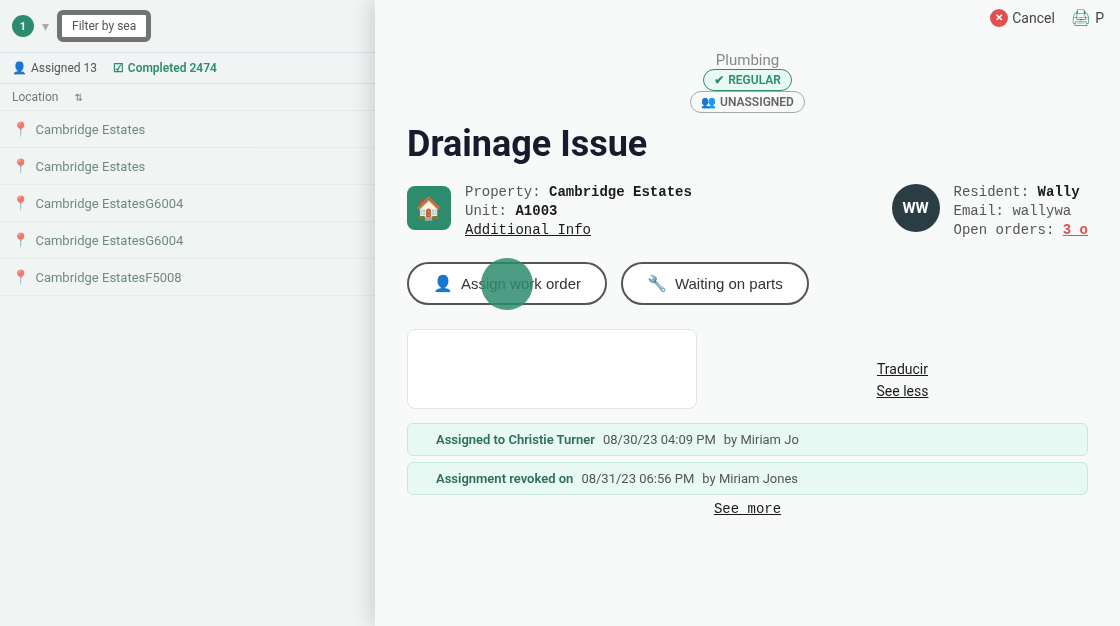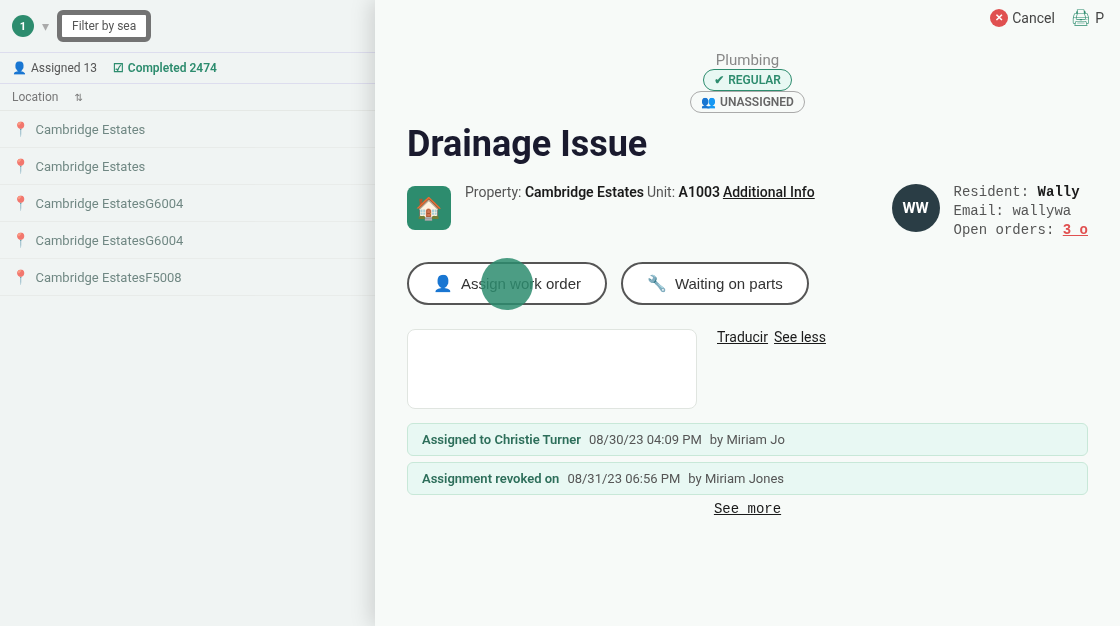--- a/index.html
+++ b/index.html
@@ -204,22 +204,23 @@
       background: #2d8c6e;
       border-radius: 8px;
       display: flex; align-items: center; justify-content: center;
       color: white;
       font-size: 22px;
       margin-top: 2px;
     }
 
     .property-details {
       display: flex;
-      flex-direction: row;
+      flex-direction: column;
       gap: 3px;
+      font-family: Liberation Mono, monospace;
     }
 
     .property-line {
       font-size: 14px;
       color: #555;
     }
 
     .property-line strong {
       color: #1a1a1a;
       font-weight: 600;
@@ -341,22 +342,23 @@
       min-height: 80px;
       background: white;
       border: 1px solid #e0e5e0;
       border-radius: 8px;
       margin-right: 20px;
     }
 
     .description-right {
       flex: 1;
       display: flex;
-      flex-direction: row;
+      flex-direction: column;
       gap: 6px;
+      margin-top: 32px;
     }
 
     .traducir-link {
       font-size: 14px;
       color: #1a1a1a;
       text-decoration: underline;
       cursor: pointer;
       text-align: center;
     }
 
@@ -370,21 +372,21 @@
 
     
     .activity-section {
       margin-top: 14px;
     }
 
     .activity-item {
       background: #e8f8f3;
       border: 1px solid #c8e8d8;
       border-radius: 6px;
-      padding: 8px 14px;
+      padding: 8px 28px;
       font-size: 13px;
       color: #2d6e5a;
       margin-bottom: 6px;
       display: flex;
       gap: 8px;
       flex-wrap: wrap;
     }
 
     .activity-item .activity-label {
       font-weight: 600;

